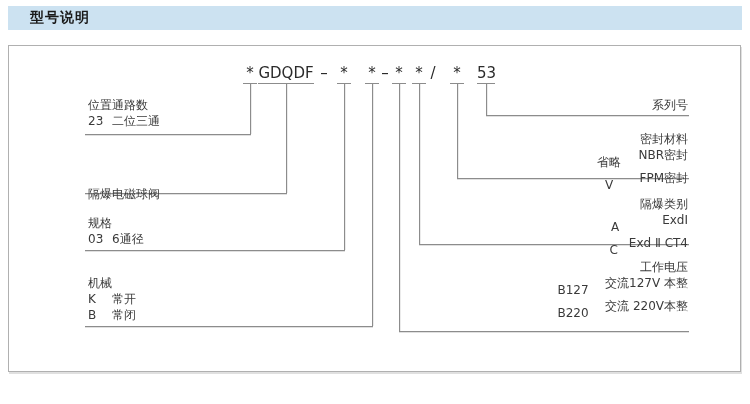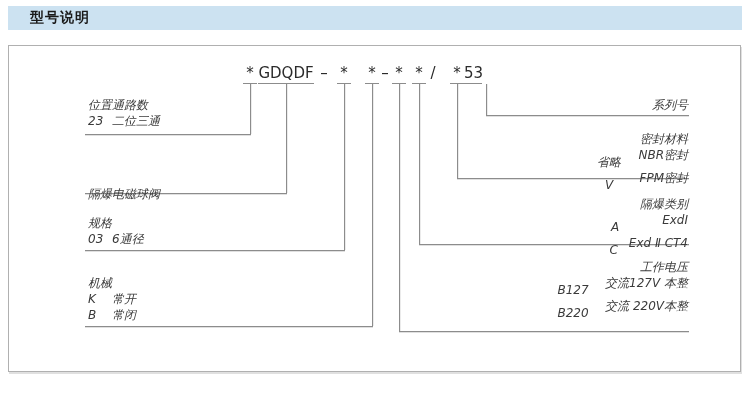--- a/index.html
+++ b/index.html
@@ -22,21 +22,21 @@
     font-size: 15px; color: #2b2b2b; line-height: 19px; }
   .code-el.u { border-bottom: 1px solid #8c8c8c; }
 
   
   .vline { position: absolute; width: 1px; background: #8c8c8c;
     box-shadow: 1px 0 0 rgba(0,0,0,0.08); }
   .hline { position: absolute; height: 1px; background: #8c8c8c;
     box-shadow: 0 1px 0 rgba(0,0,0,0.12); }
 
   
-  .blk { position: absolute; font-size: 12px; color: #3a3a3a; line-height: 16px; font-style: italic; }
+  .blk { position: absolute; font-size: 12px; color: #3a3a3a; line-height: 16px; }
   .blk-left { left: 88px; text-align: left; }
   .blk-right { right: 62px; text-align: right; }
   .blk .title { white-space: nowrap; }
   .row { display: flex; white-space: nowrap; }
   .blk-left .row .code { width: 24px; text-align: left; }
   .blk-right .row { justify-content: flex-end; }
   .blk-right .row .code { text-align: center; margin-right: 8px; margin-top: 7px; }
   .blk-right .row .desc { text-align: right; }
   .rb-seal .code { width: 30px; } .rb-seal .desc { min-width: 56px; }
   .rb-exd  .code { width: 14px; } .rb-exd  .desc { min-width: 58px; }
@@ -56,21 +56,21 @@
   <div class="code-el u" style="left:243px; width:14px;">*</div>
   <div class="code-el u" style="left:258px; width:56px;">GDQDF</div>
   <div class="code-el" style="left:319px; width:10px;">–</div>
   <div class="code-el u" style="left:337px; width:14px;">*</div>
   <div class="code-el u" style="left:365px; width:14px;">*</div>
   <div class="code-el" style="left:380px; width:10px;">–</div>
   <div class="code-el u" style="left:392px; width:14px;">*</div>
   <div class="code-el u" style="left:412px; width:14px;">*</div>
   <div class="code-el" style="left:428px; width:10px;">/</div>
   <div class="code-el u" style="left:450px; width:14px;">*</div>
-  <div class="code-el u" style="left:464px; width:18px;">53</div>
+  <div class="code-el u" style="left:477px; width:18px;">53</div>
 
   <div class="vline" style="left:250px; top:84px; height:50px;"></div>
   <div class="vline" style="left:286px; top:84px; height:109px;"></div>
   <div class="vline" style="left:344px; top:84px; height:166px;"></div>
   <div class="vline" style="left:372px; top:84px; height:242px;"></div>
   <div class="vline" style="left:399px; top:84px; height:247px;"></div>
   <div class="vline" style="left:419px; top:84px; height:160px;"></div>
   <div class="vline" style="left:457px; top:84px; height:94px;"></div>
   <div class="vline" style="left:486px; top:84px; height:31px;"></div>
 

